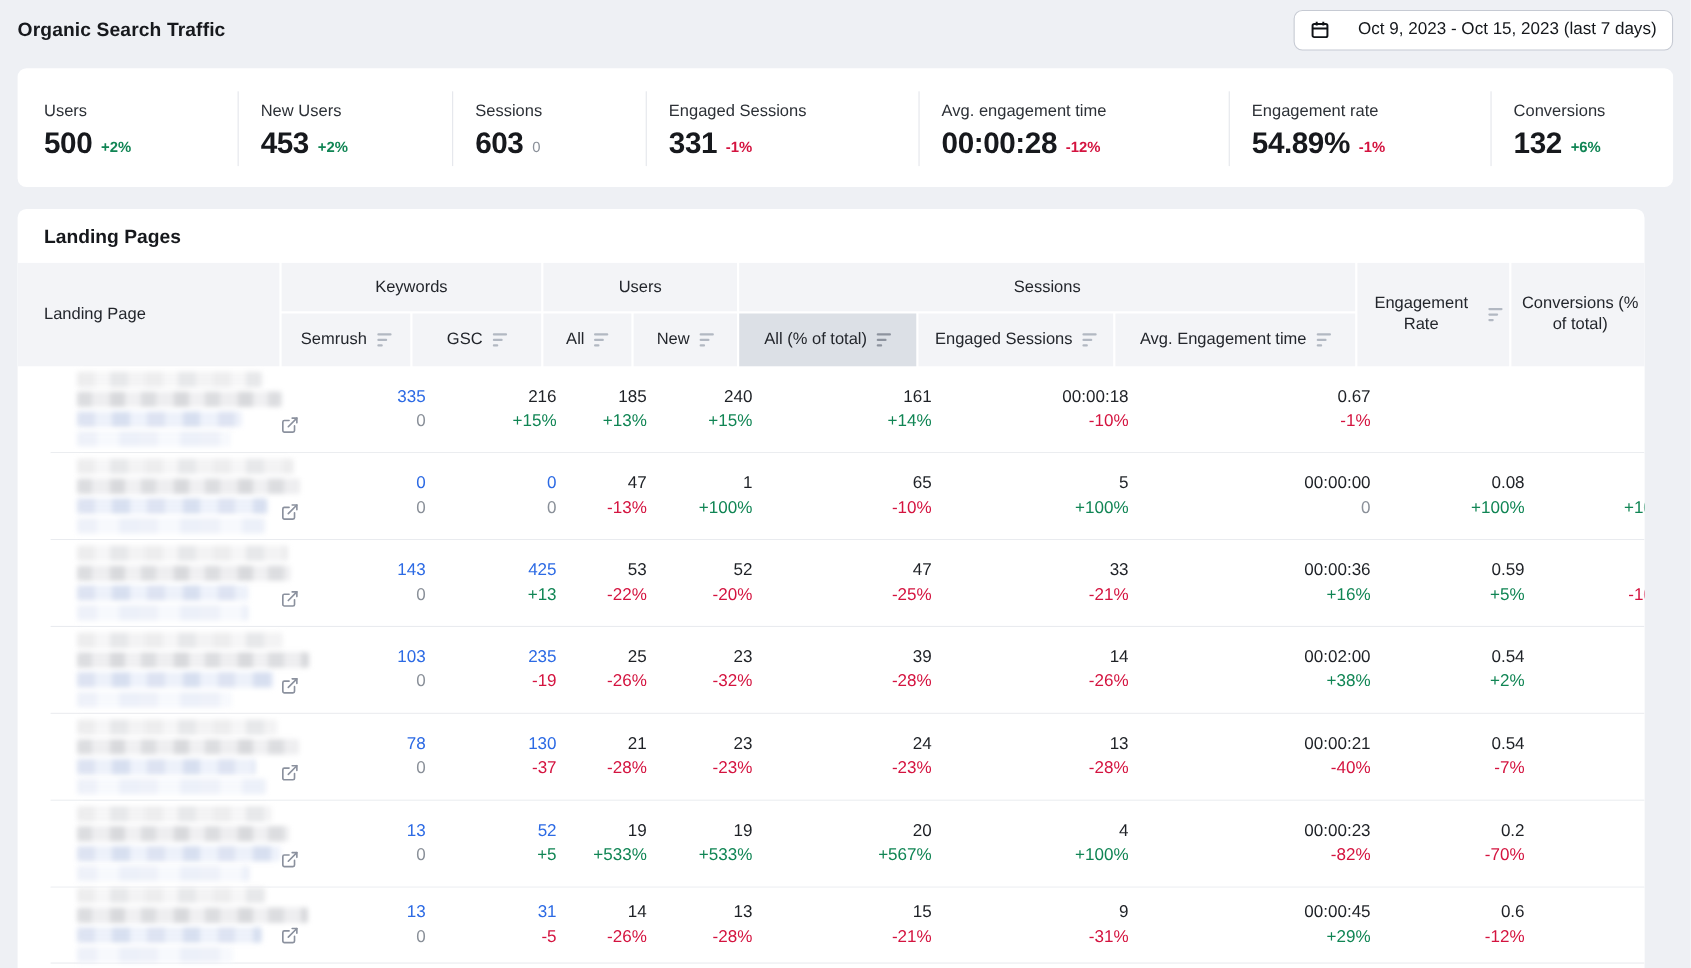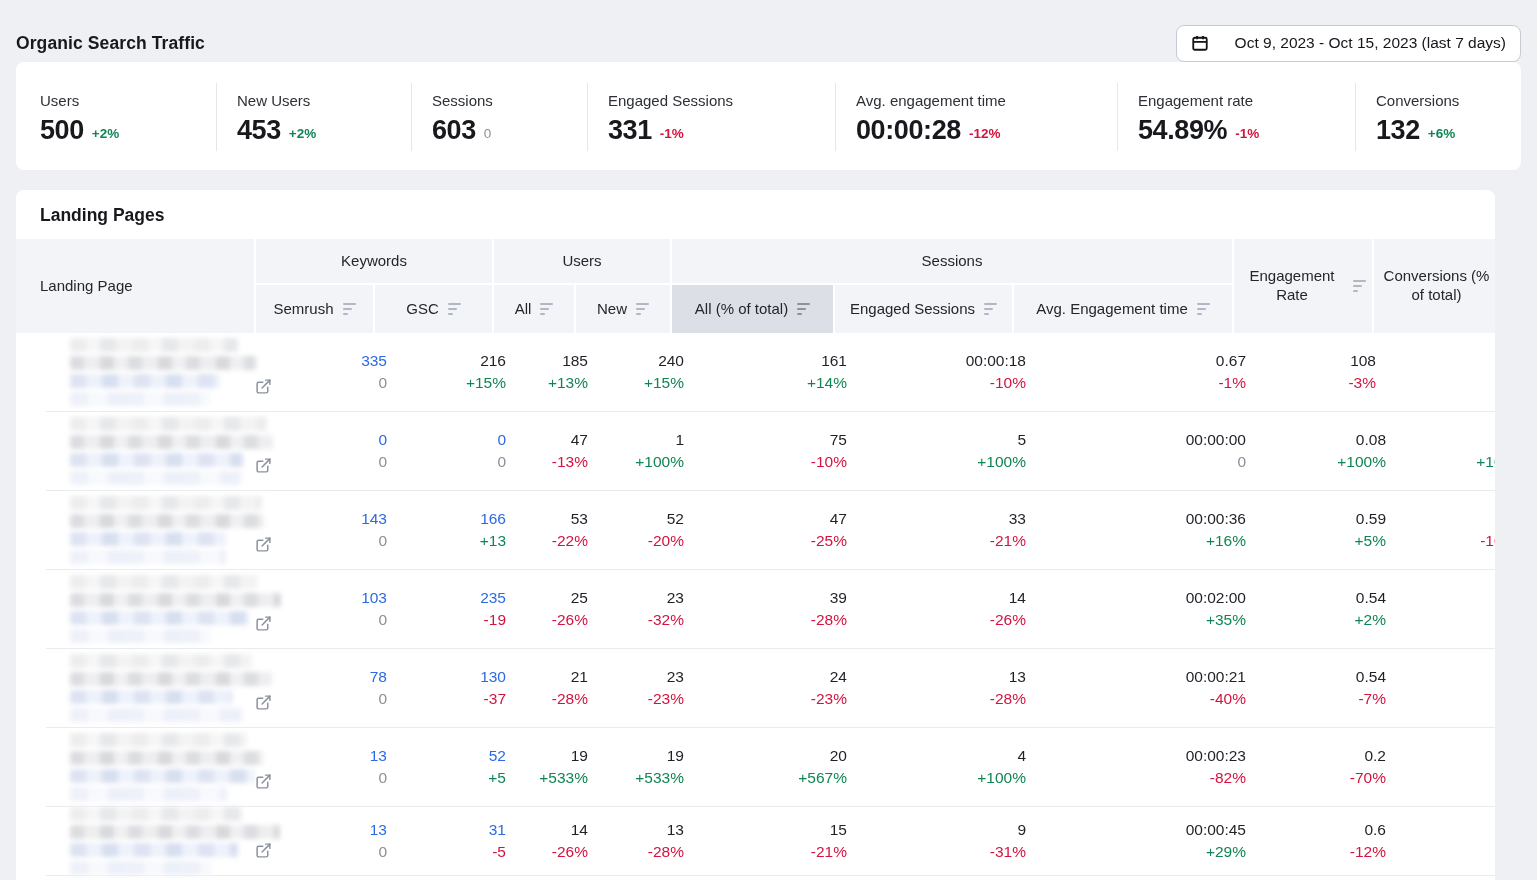--- a/index.html
+++ b/index.html
@@ -4,21 +4,21 @@
 <style>
   * { box-sizing: border-box; }
   html,body { margin:0; padding:0; }
   body {
     width:1537px; height:880px; overflow:hidden; position:relative;
     background:#eef0f4;
     font-family:"Liberation Sans","DejaVu Sans",sans-serif;
     color:#1d2025;
   }
   
-  .topbar { position:absolute; left:16px; right:16px; top:16px; height:54px;
+  .topbar { position:absolute; left:16px; right:16px; top:0; height:54px;
     display:flex; align-items:center; justify-content:space-between; }
   .page-title { font-size:17.5px; font-weight:700; color:#17191d; letter-spacing:.1px; }
   .date-btn { display:flex; align-items:center; gap:26px; background:#fff;
     border:1px solid #c6cad3; border-radius:8px; height:37px; padding:0 14px;
     font-size:15.5px; color:#14171b; cursor:pointer; }
   .date-btn svg { display:block; }
 
   
   .stats-card { position:absolute; left:16px; top:62px; width:1505px; height:108px;
     background:#fff; border-radius:8px; display:flex; align-items:stretch;
@@ -268,24 +268,20 @@
           <div class="d t-up">+14%</div>
         </div>
         <div class="td">
           <div class="v">00:00:18</div>
           <div class="d t-down">-10%</div>
         </div>
         <div class="td">
           <div class="v">0.67</div>
           <div class="d t-down">-1%</div>
         </div>
-        <div class="td last">
-          <div class="v">108</div>
-          <div class="d t-down">-3%</div>
-        </div>
       </div>
       <div class="grid tr">
         <div class="lp">
           <div class="bl bl-t1" style="width: 197px;"></div>
           <div class="bl bl-t2" style="width: 203px;"></div>
           <div class="bl bl-u1" style="width: 173px;"></div>
           <div class="bl bl-u2" style="width: 171px;"></div>
           <span class="ext"><svg width="17" height="17" viewBox="0 0 24 24" fill="none" stroke="#8b919e" stroke-width="2.1" stroke-linecap="round" stroke-linejoin="round">
               <path d="M18 13v6a2 2 0 0 1-2 2H5a2 2 0 0 1-2-2V8a2 2 0 0 1 2-2h6"></path>
               <polyline points="15 3 21 3 21 9"></polyline>
@@ -302,21 +298,21 @@
         </div>
         <div class="td">
           <div class="v">47</div>
           <div class="d t-down">-13%</div>
         </div>
         <div class="td">
           <div class="v">1</div>
           <div class="d t-up">+100%</div>
         </div>
         <div class="td">
-          <div class="v">75</div>
+          <div class="v">65</div>
           <div class="d t-down">-10%</div>
         </div>
         <div class="td">
           <div class="v">5</div>
           <div class="d t-up">+100%</div>
         </div>
         <div class="td">
           <div class="v">00:00:00</div>
           <div class="d t-flat">0</div>
         </div>
@@ -339,21 +335,21 @@
               <path d="M18 13v6a2 2 0 0 1-2 2H5a2 2 0 0 1-2-2V8a2 2 0 0 1 2-2h6"></path>
               <polyline points="15 3 21 3 21 9"></polyline>
               <line x1="10" y1="14" x2="21" y2="3"></line>
             </svg></span>
         </div>
         <div class="td">
           <div class="v link">143</div>
           <div class="d t-flat">0</div>
         </div>
         <div class="td">
-          <div class="v link">166</div>
+          <div class="v link">425</div>
           <div class="d t-up">+13</div>
         </div>
         <div class="td">
           <div class="v">53</div>
           <div class="d t-down">-22%</div>
         </div>
         <div class="td">
           <div class="v">52</div>
           <div class="d t-down">-20%</div>
         </div>
@@ -409,21 +405,21 @@
         <div class="td">
           <div class="v">39</div>
           <div class="d t-down">-28%</div>
         </div>
         <div class="td">
           <div class="v">14</div>
           <div class="d t-down">-26%</div>
         </div>
         <div class="td">
           <div class="v">00:02:00</div>
-          <div class="d t-up">+35%</div>
+          <div class="d t-up">+38%</div>
         </div>
         <div class="td">
           <div class="v">0.54</div>
           <div class="d t-up">+2%</div>
         </div>
         <div class="td last">
           <div class="v">0</div>
           <div class="d t-flat">0</div>
         </div>
       </div>

